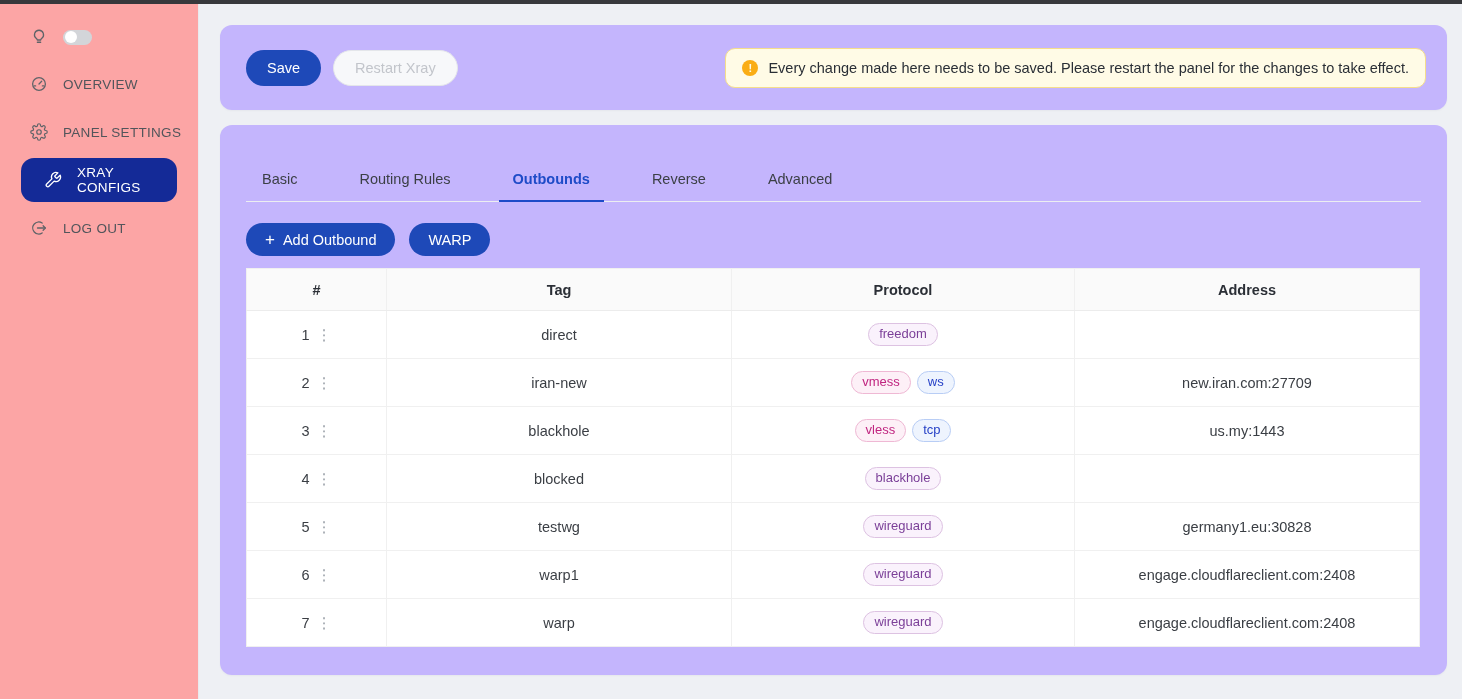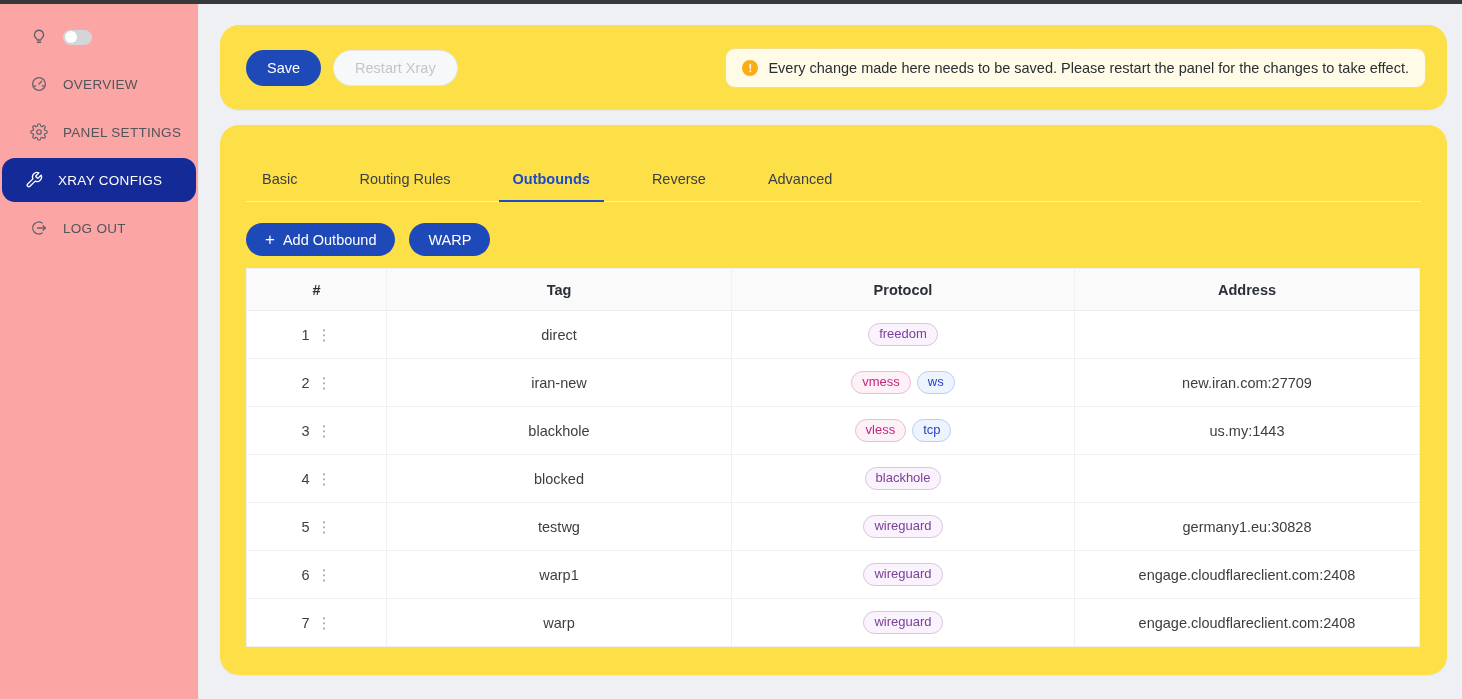--- a/index.html
+++ b/index.html
@@ -35,32 +35,32 @@
   }
   .nav { display: flex; flex-direction: column; }
   .nav-item {
     height: 48px; display: flex; align-items: center; gap: 15px;
     padding-left: 30px; color: #52555b; cursor: pointer;
     font-size: 13.5px; font-weight: 500; letter-spacing: 0.3px;
   }
   .nav-item .nav-icon { width: 18px; height: 18px; color: #5f6368; flex: 0 0 18px; }
   .nav-item svg { width: 18px; height: 18px; display: block; }
   .nav-item.active {
-    margin: 2px 2px; height: 44px; padding-left: 23px;
+    margin: 2px 21px; height: 44px; padding-left: 23px;
     background: #142a97; border-radius: 13px; color: #ffffff;
   }
   .nav-item.active .nav-icon { color: #ffffff; }
 
   
   .content {
     position: absolute; left: 199px; right: 0; top: 4px; bottom: 0;
     padding: 21px 15px 24px 21px;
   }
   .card {
-    background: #fde047; border-radius: 19px;
+    background: #c4b5fd; border-radius: 12px;
     box-shadow: 0 1px 2px rgba(20,30,60,0.04);
   }
 
   
   .toolbar-card {
     height: 85px; display: flex; align-items: center;
     padding: 0 21px 0 26px;
   }
   .btn {
     border: none; border-radius: 18px; height: 36px;

